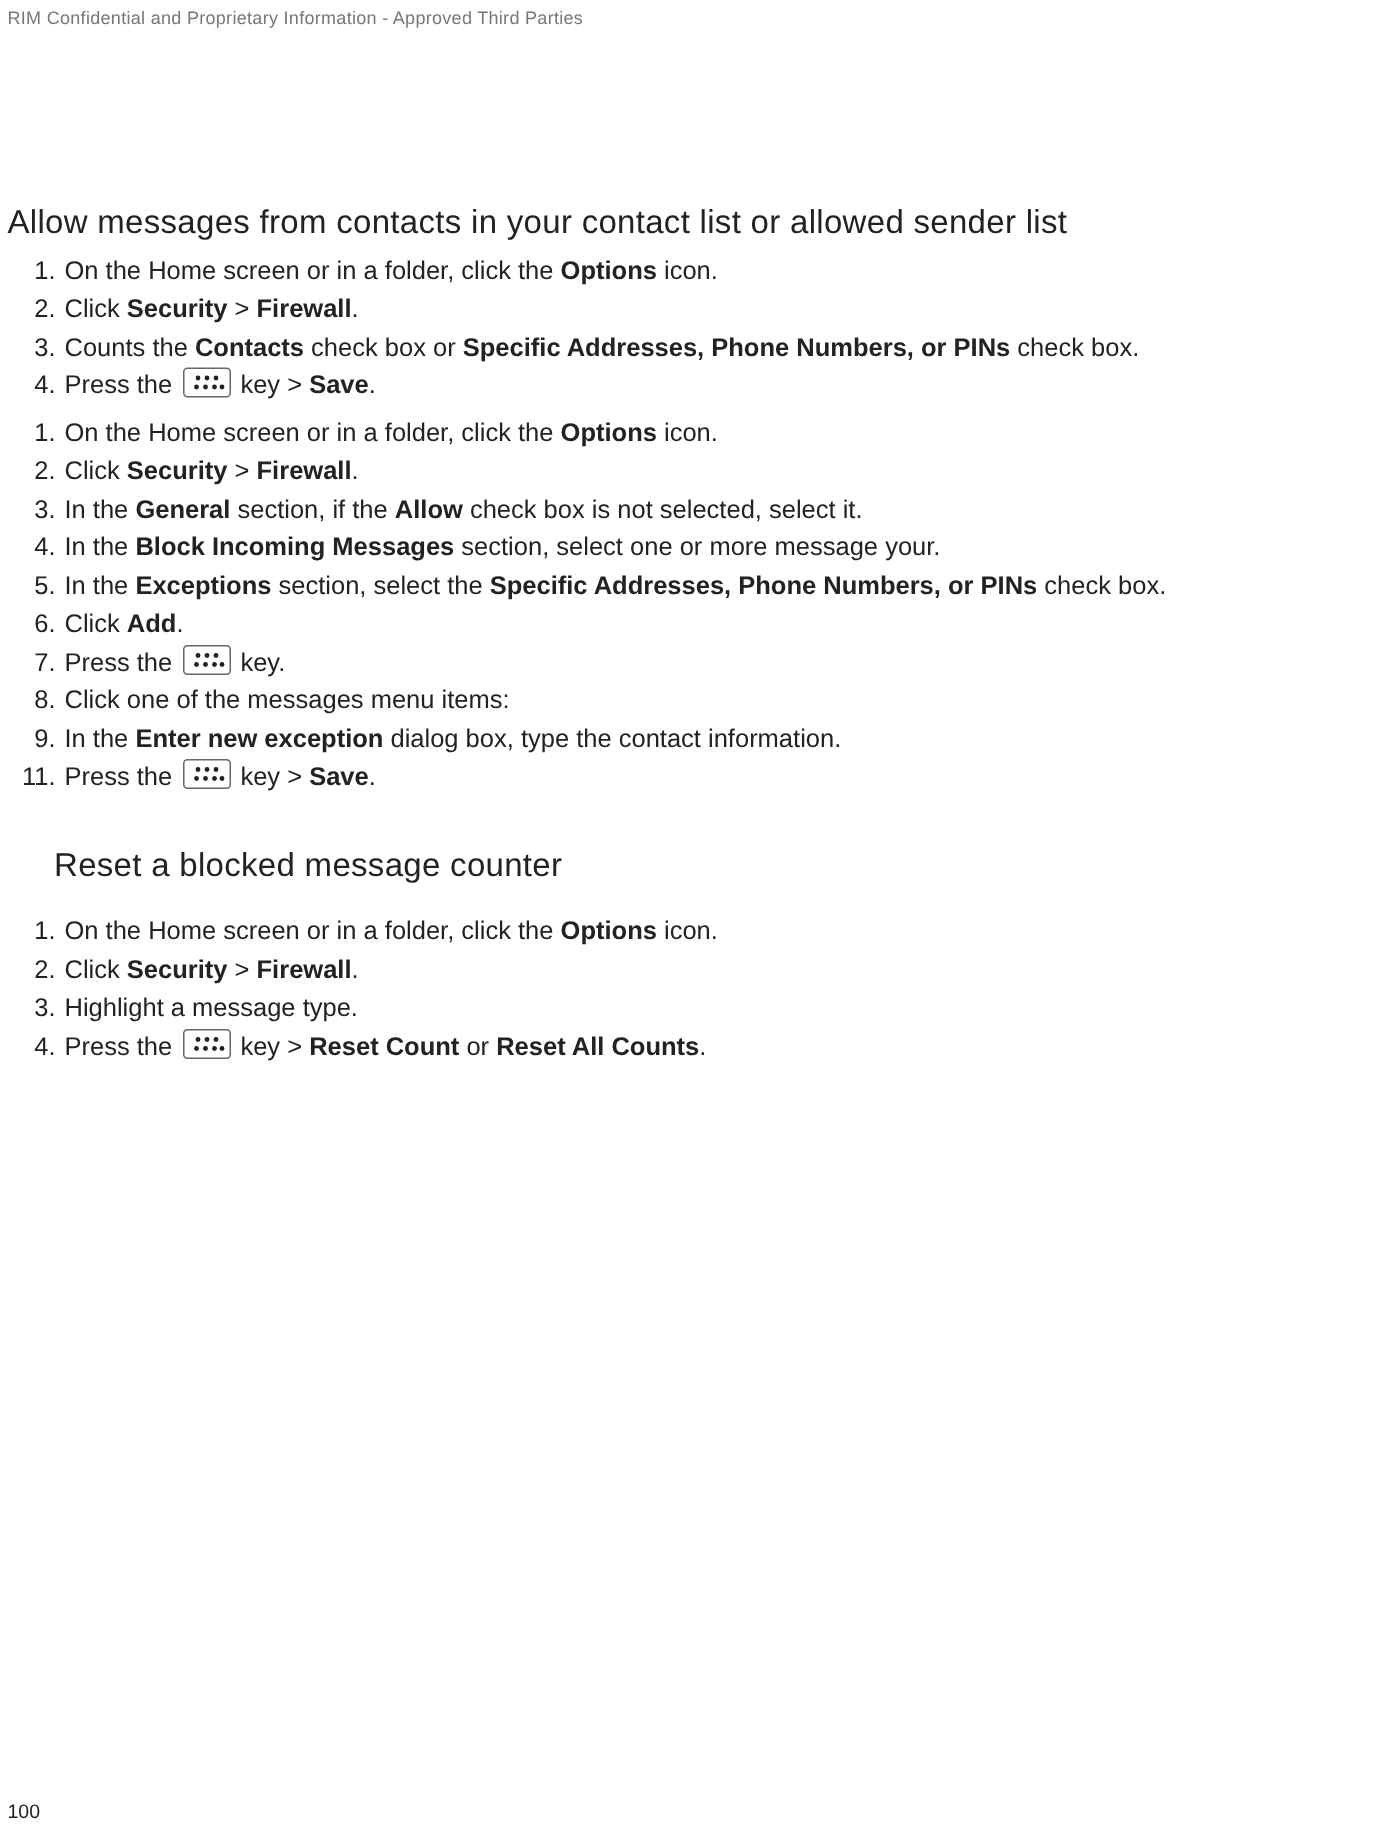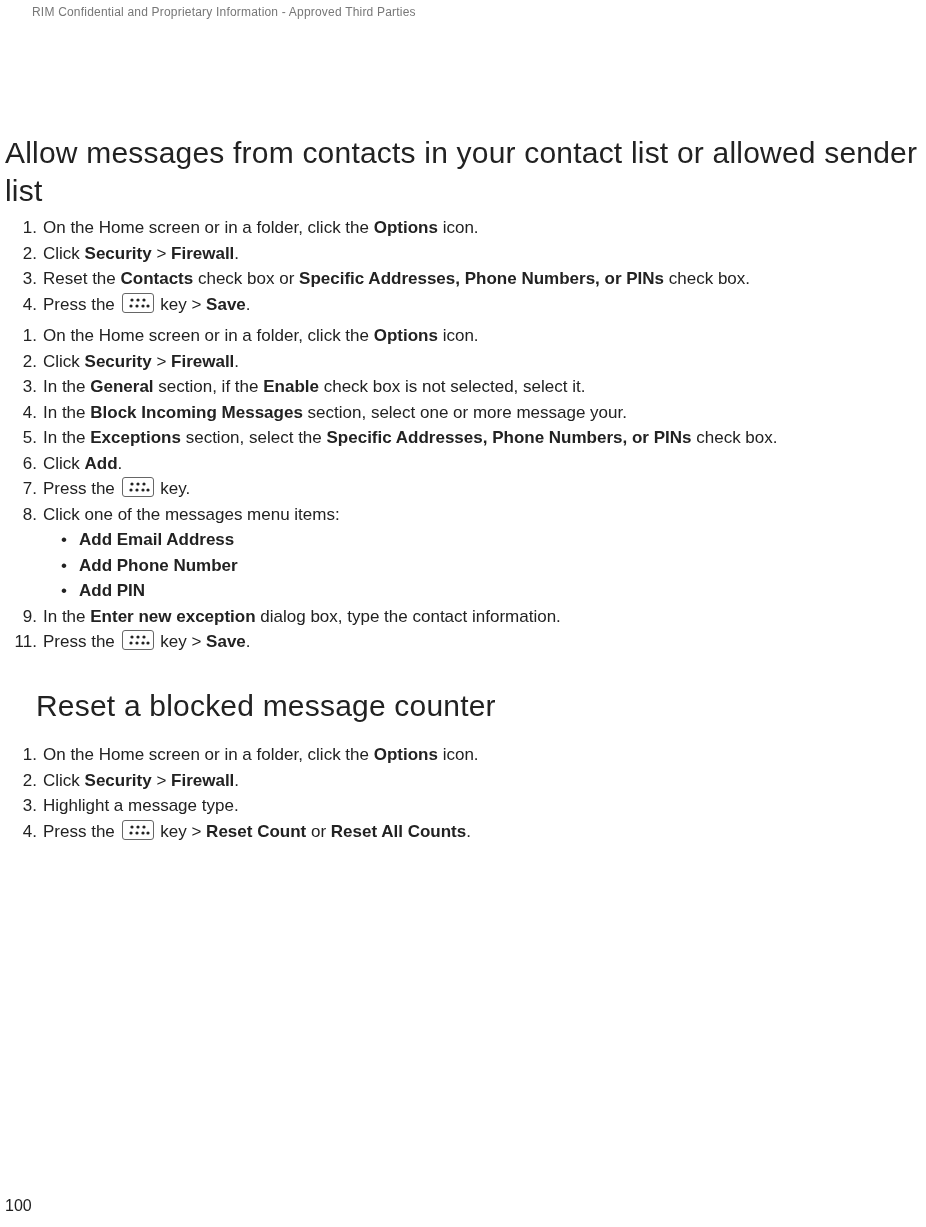--- a/index.html
+++ b/index.html
@@ -18,26 +18,25 @@
     padding: 5px 5px 20px 5px;
     box-sizing: border-box;
     height: 100%;
     position: relative;
   }
   .header-line {
     font-size: 12px;
     color: #777;
     letter-spacing: 0.2px;
     margin-bottom: 115px;
-    margin-left: 27px;
   }
   h2.section-title {
     font-family: "Trebuchet MS", "Segoe UI", sans-serif;
     font-weight: 400;
-    font-size: 30px;
+    font-size: 22px;
     margin: 28px 0 6px 0;
     line-height: 1.25;
     color: #222;
     letter-spacing: 0.2px;
   }
   h2.section-title.tight { margin-top: 10px; }
   h2.section-title.extra-gap { margin-top: 32px; margin-bottom: 18px; margin-left: 31px; }
   ol.steps {
     list-style: none;
     margin: 0 0 6px 0;
@@ -90,21 +89,21 @@
   .icon-key svg { display: block; }
   .enter-icon {
     display: inline-block;
     vertical-align: -2px;
     margin: 0 2px;
   }
   .page-num {
     position: absolute;
     left: 5px;
     bottom: 12px;
-    font-size: 16px;
+    font-size: 13px;
     color: #222;
   }
 </style>
 </head>
 <body>
 
 <div class="page">
 
   <div class="header-line">RIM Confidential and Proprietary Information - Approved Third Parties</div>
 
@@ -113,21 +112,21 @@
     <li>
       <span class="num">1</span>
       <span>On the Home screen or in a folder, click the </span><span class="b">Options</span><span> icon.</span>
     </li>
     <li>
       <span class="num">2</span>
       <span>Click </span><span class="b">Security</span><span> &gt; </span><span class="b">Firewall</span><span>.</span>
     </li>
     <li>
       <span class="num">3</span>
-      <span>Reset the </span><span class="b">Contacts</span><span> check box or </span><span class="b">Specific Addresses, Phone Numbers, or PINs</span><span> check box.</span>
+      <span>Counts the </span><span class="b">Contacts</span><span> check box or </span><span class="b">Specific Addresses, Phone Numbers, or PINs</span><span> check box.</span>
     </li>
     <li>
       <span class="num">4</span>
       <span>Press the </span><span class="icon-key"><svg width="30" height="18" viewBox="0 0 30 18">
             <g fill="#222">
               <circle cx="9" cy="6" r="1.6"></circle>
               <circle cx="15" cy="6" r="1.6"></circle>
               <circle cx="21" cy="6" r="1.6"></circle>
               <circle cx="8" cy="12" r="1.6"></circle>
               <circle cx="14" cy="12" r="1.6"></circle>
@@ -142,21 +141,21 @@
     <li>
       <span class="num">1</span>
       <span>On the Home screen or in a folder, click the </span><span class="b">Options</span><span> icon.</span>
     </li>
     <li>
       <span class="num">2</span>
       <span>Click </span><span class="b">Security</span><span> &gt; </span><span class="b">Firewall</span><span>.</span>
     </li>
     <li>
       <span class="num">3</span>
-      <span>In the </span><span class="b">General</span><span> section, if the </span><span class="b">Enable</span><span> check box is not selected, select it.</span>
+      <span>In the </span><span class="b">General</span><span> section, if the </span><span class="b">Allow</span><span> check box is not selected, select it.</span>
     </li>
     <li>
       <span class="num">4</span>
       <span>In the </span><span class="b">Block Incoming Messages</span><span> section, select one or more message your.</span>
     </li>
     <li>
       <span class="num">5</span>
       <span>In the </span><span class="b">Exceptions</span><span> section, select the </span><span class="b">Specific Addresses, Phone Numbers, or PINs</span><span> check box.</span>
     </li>
     <li>
@@ -173,25 +172,20 @@
               <circle cx="8" cy="12" r="1.6"></circle>
               <circle cx="14" cy="12" r="1.6"></circle>
               <circle cx="20" cy="12" r="1.6"></circle>
               <circle cx="25" cy="12" r="1.6"></circle>
             </g>
           </svg></span><span> key.</span>
     </li>
     <li>
       <span class="num">8</span>
       <span>Click one of the messages menu items:</span>
-      <ul class="sub">
-        <li><span class="b">Add Email Address</span></li>
-        <li><span class="b">Add Phone Number</span></li>
-        <li><span class="b">Add PIN</span></li>
-      </ul>
     </li>
     <li>
       <span class="num">9</span>
       <span>In the </span><span class="b">Enter new exception</span><span> dialog box, type the contact information.</span>
     </li>
     <li>
       <span class="num">11</span>
       <span>Press the </span><span class="icon-key"><svg width="30" height="18" viewBox="0 0 30 18">
             <g fill="#222">
               <circle cx="9" cy="6" r="1.6"></circle>

